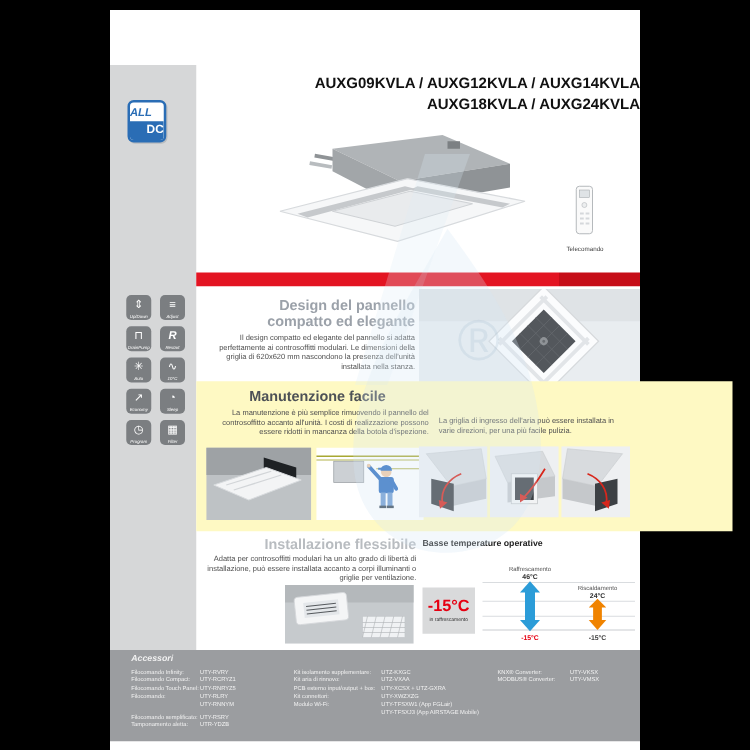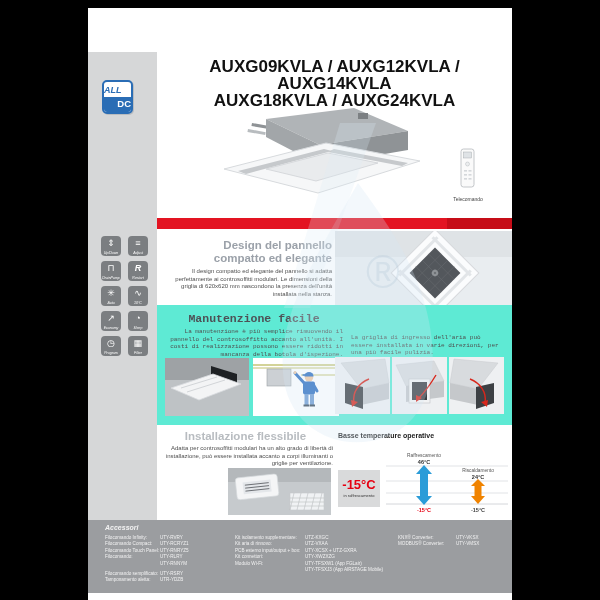--- a/index.html
+++ b/index.html
@@ -21,52 +21,52 @@
               font-size:9.5px;color:#fff;line-height:14px;}
   .icon-grid{position:absolute;left:13px;top:184px;display:grid;
              grid-template-columns:20px 20px;grid-gap:5px 7px;}
   .icon-tile{width:20px;height:20px;background:#7b7e81;border-radius:4px;position:relative;
              color:#fff;text-align:center;}
   .icon-tile .glyph{display:block;font-size:9px;line-height:15px;}
   .icon-tile .ilabel{position:absolute;left:0;bottom:1px;width:100%;font-size:3.5px;
                      font-style:italic;line-height:3.5px;}
 
   
-  .models{position:absolute;left:69px;top:50px;width:355px;text-align:center;
-          font-weight:bold;font-size:17px;line-height:17px;color:#111;}
+  .models{position:absolute;left:69px;top:50px;width:355px;text-align:right;
+          font-weight:bold;font-size:12px;line-height:17px;color:#111;}
   .product{position:absolute;left:120px;top:95px;}
   .remote{position:absolute;left:358px;top:140px;width:44px;text-align:center;}
   .remote .cap{font-size:5px;color:#444;margin-top:2px;}
 
   
   .red-bar{position:absolute;left:69px;top:210px;width:355px;height:11px;
            background:linear-gradient(90deg,#e31422 0,#e31422 290px,#c60d18 290px,#c60d18 100%);}
   .red-bar .t{position:absolute;left:6px;top:1px;color:#fff;font-size:7.5px;
               font-weight:bold;font-style:italic;margin-top:32px;}
 
   
   .design-text{position:absolute;left:72px;top:231px;width:172px;}
   .h2{font-size:11.5px;font-weight:bold;color:#9ba1a9;line-height:13px;text-align:right;}
   .body6{font-size:6px;line-height:7.5px;color:#4f4f4f;}
   .design-text .body6{margin-top:3px;text-align:right;}
   .design-photo{position:absolute;left:247px;top:223px;width:177px;height:80px;overflow:hidden;}
 
   
-  .maint{position:absolute;left:69px;top:297px;width:355px;height:120px;background:#5eead4;font-family:Liberation Mono, monospace;}
+  .maint{position:absolute;left:69px;top:297px;width:429px;height:120px;background:#fef9c3;}
   .maint .h2m{position:absolute;left:6px;top:7px;width:182px;text-align:center;
               font-size:11.5px;font-weight:bold;color:#4d5156;}
   .maint .bl{position:absolute;left:6px;top:23px;width:180px;text-align:right;}
   .maint .br{position:absolute;left:194px;top:29px;width:154px;text-align:left;}
   .maint .img-left{position:absolute;left:8px;top:53px;display:flex;gap:4px;}
   .tile{position:absolute;top:52px;width:55px;height:57px;}
   .tile.t1{left:178px}.tile.t2{left:235px}.tile.t3{left:292px}
 
   
   .install-text{position:absolute;left:70px;top:422px;width:175px;}
-  .install-text .h2i{font-size:11.5px;font-weight:bold;color:#b8bcc0;text-align:center;}
+  .install-text .h2i{font-size:11.5px;font-weight:bold;color:#b8bcc0;text-align:right;}
   .install-text .body6{margin-top:3px;text-align:right;}
   .install-photo{position:absolute;left:140px;top:460px;}
 
   
   .lt-title{position:absolute;left:250px;top:424px;width:174px;font-size:7px;
             font-weight:bold;color:#222;}
   .lt-box{position:absolute;left:250px;top:462px;width:42px;height:37px;background:#d9dadb;
           text-align:center;}
   .lt-box .v{font-size:13px;font-weight:bold;color:#e60012;margin-top:7px;}
   .lt-box .c{font-size:4px;color:#333;margin-top:1px;}

